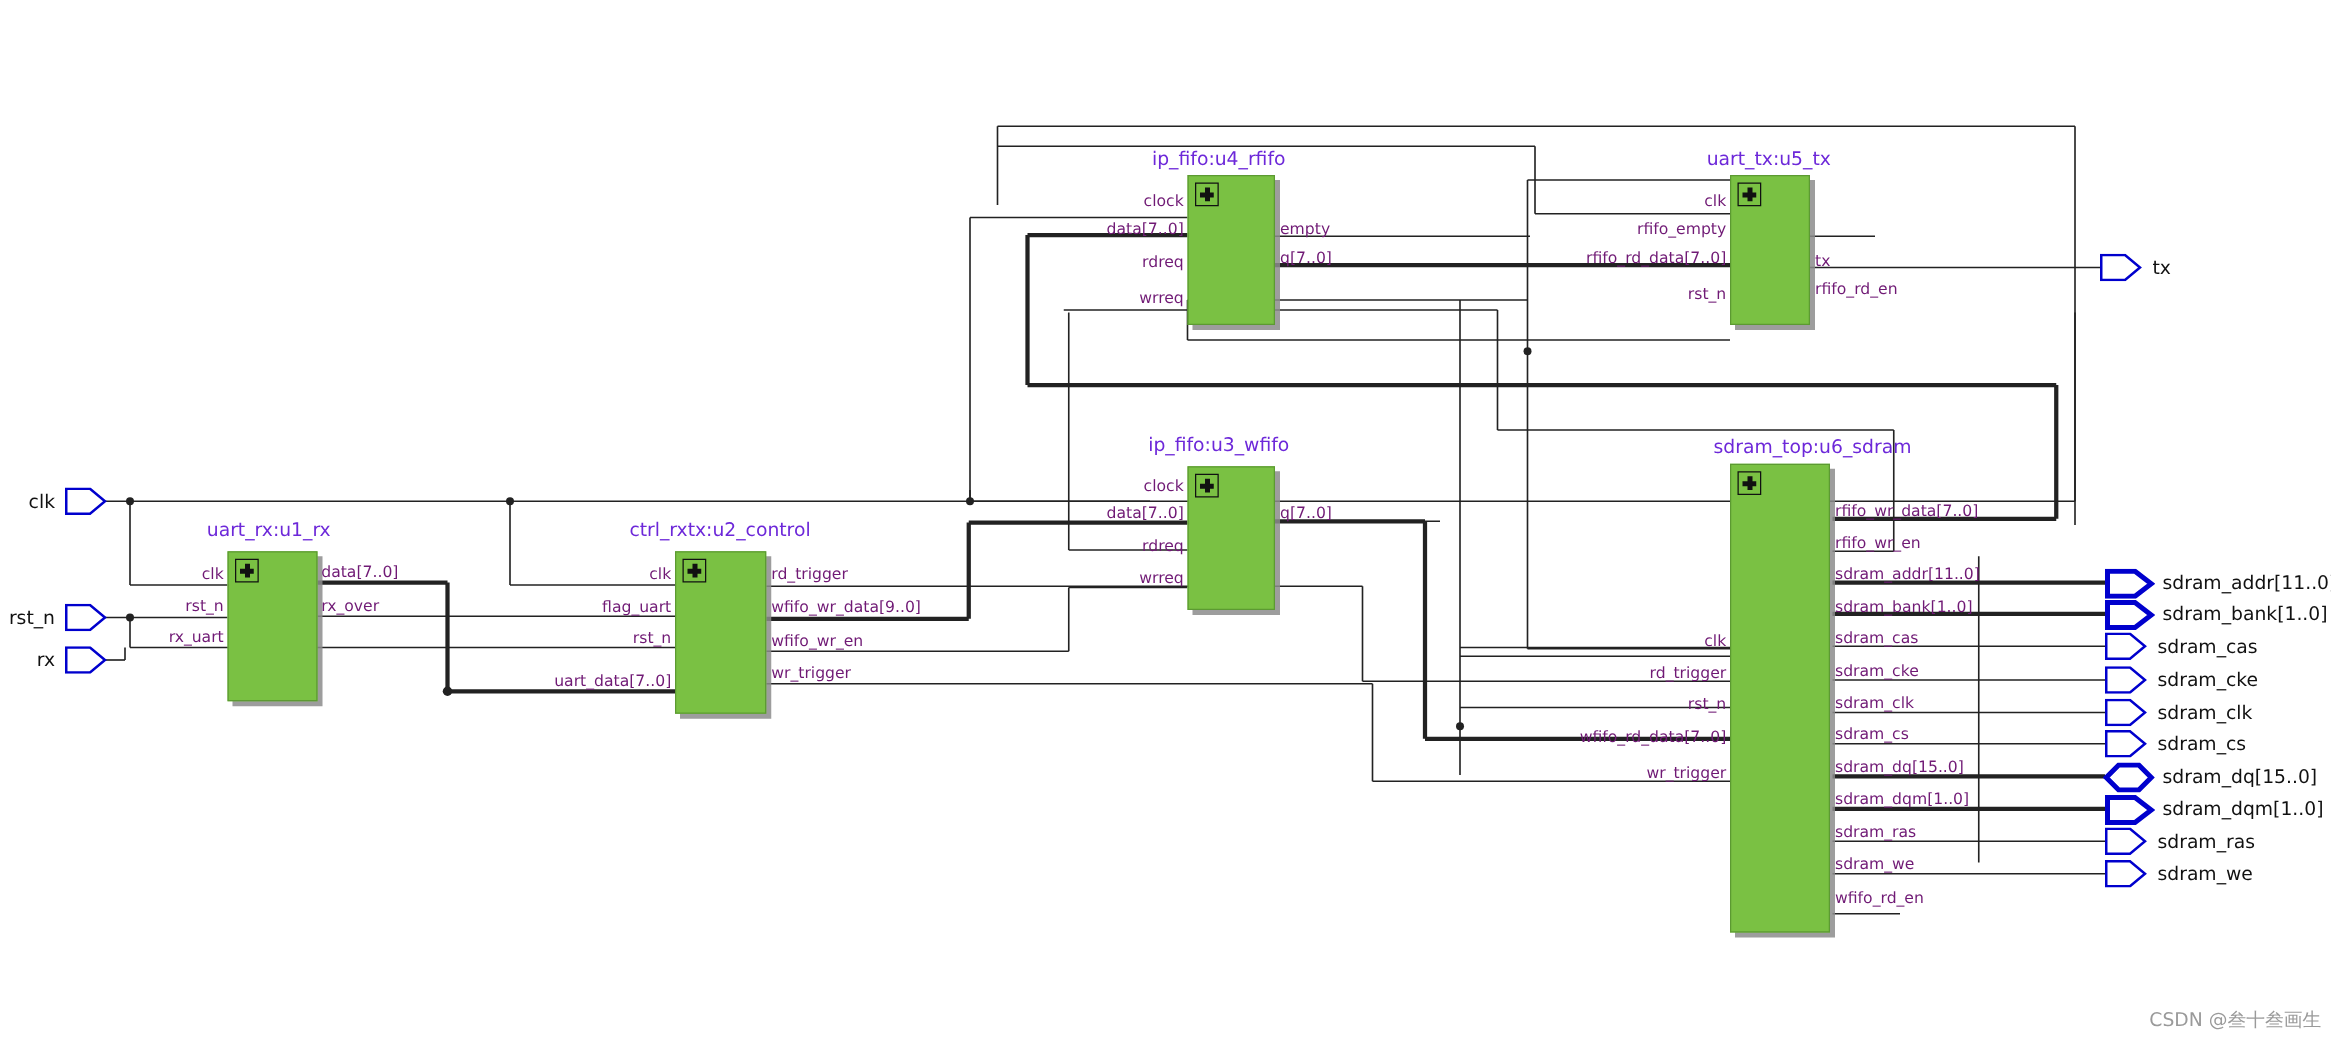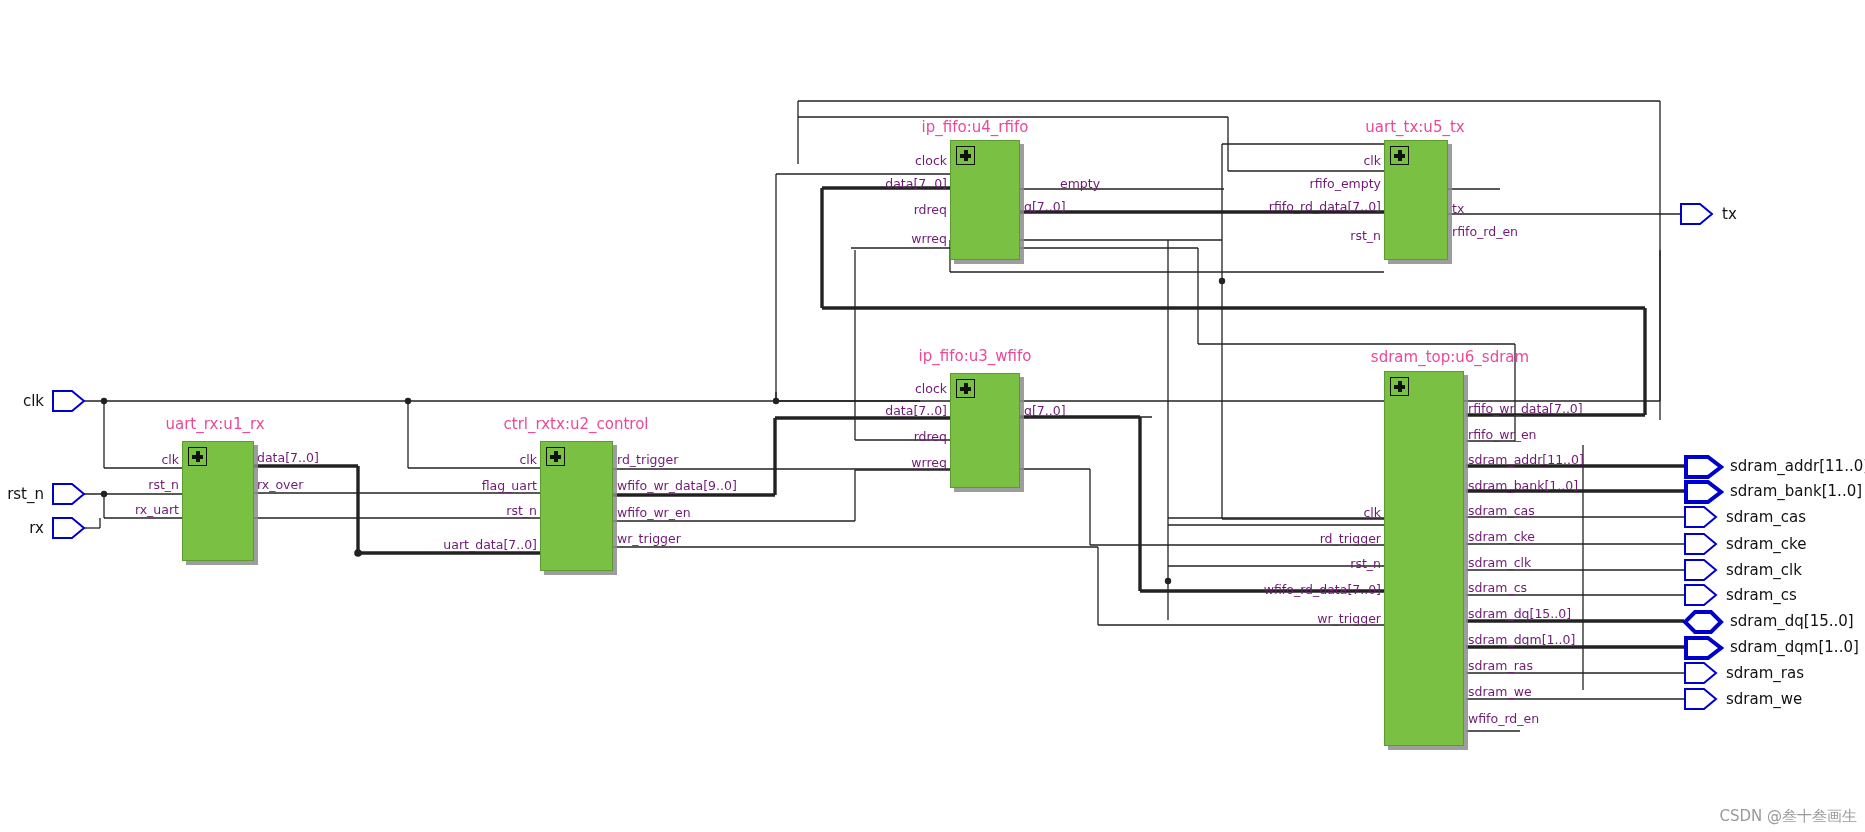--- a/index.html
+++ b/index.html
@@ -3,21 +3,21 @@
 <meta charset="utf-8">
 <style>
   html,body{margin:0;padding:0;background:#ffffff;}
   body{width:1865px;height:832px;position:relative;overflow:hidden;
        font-family:"DejaVu Sans","Liberation Sans",sans-serif;}
   #canvas{position:absolute;left:0;top:0;width:1865px;height:832px;}
   svg#wires{position:absolute;left:0;top:0;width:1865px;height:832px;}
 
   .blk{position:absolute;background:#7ac143;border:1px solid #5c9a32;box-sizing:border-box;
        box-shadow:4px 4px 0 0 rgba(140,140,140,0.85);}
-  .blk-title{position:absolute;color:#ec4899;font-size:15px;white-space:nowrap;
+  .blk-title{position:absolute;color:#6d28d9;font-size:15px;white-space:nowrap;
              transform:translateX(-50%);}
   .plus{position:absolute;width:19px;height:19px;border:1.6px solid #111;background:#7ac143;
         box-sizing:border-box;}
   .plus:before,.plus:after{content:"";position:absolute;background:#111;}
   .plus:before{left:3px;top:7.2px;width:11px;height:3.4px;}
   .plus:after{top:3px;left:7.2px;height:11px;width:3.4px;}
 
   .plabel{position:absolute;color:#701a75;font-size:12.5px;white-space:nowrap;line-height:1;}
   .plabel.in{transform:translate(-100%,-100%);}
   .plabel.out{transform:translateY(-100%);}
@@ -211,21 +211,21 @@
   <div class="plabel out" style="left:1024px;top:417px;">q[7..0]</div>
 
   <div class="blk-title" style="left:975px;top:118px;">ip_fifo:u4_rfifo</div>
   <div class="blk" style="left:950px;top:140px;width:70px;height:120px;">
     <div class="plus" style="left:5px;top:5px;"></div>
   </div>
   <div class="plabel in" style="left:947px;top:167px;">clock</div>
   <div class="plabel in" style="left:947px;top:190px;">data[7..0]</div>
   <div class="plabel in" style="left:947px;top:216px;">rdreq</div>
   <div class="plabel in" style="left:947px;top:245px;">wrreq</div>
-  <div class="plabel out" style="left:1024px;top:190px;margin-left:36px;">empty</div>
+  <div class="plabel out" style="left:1024px;top:190px;">empty</div>
   <div class="plabel out" style="left:1024px;top:213px;">q[7..0]</div>
 
   <div class="blk-title" style="left:1415px;top:118px;">uart_tx:u5_tx</div>
   <div class="blk" style="left:1384px;top:140px;width:64px;height:120px;">
     <div class="plus" style="left:5px;top:5px;"></div>
   </div>
   <div class="plabel in" style="left:1381px;top:167px;">clk</div>
   <div class="plabel in" style="left:1381px;top:190px;text-align:right;">rfifo_empty</div>
   <div class="plabel in" style="left:1381px;top:213px;">rfifo_rd_data[7..0]</div>
   <div class="plabel in" style="left:1381px;top:242px;">rst_n</div>

